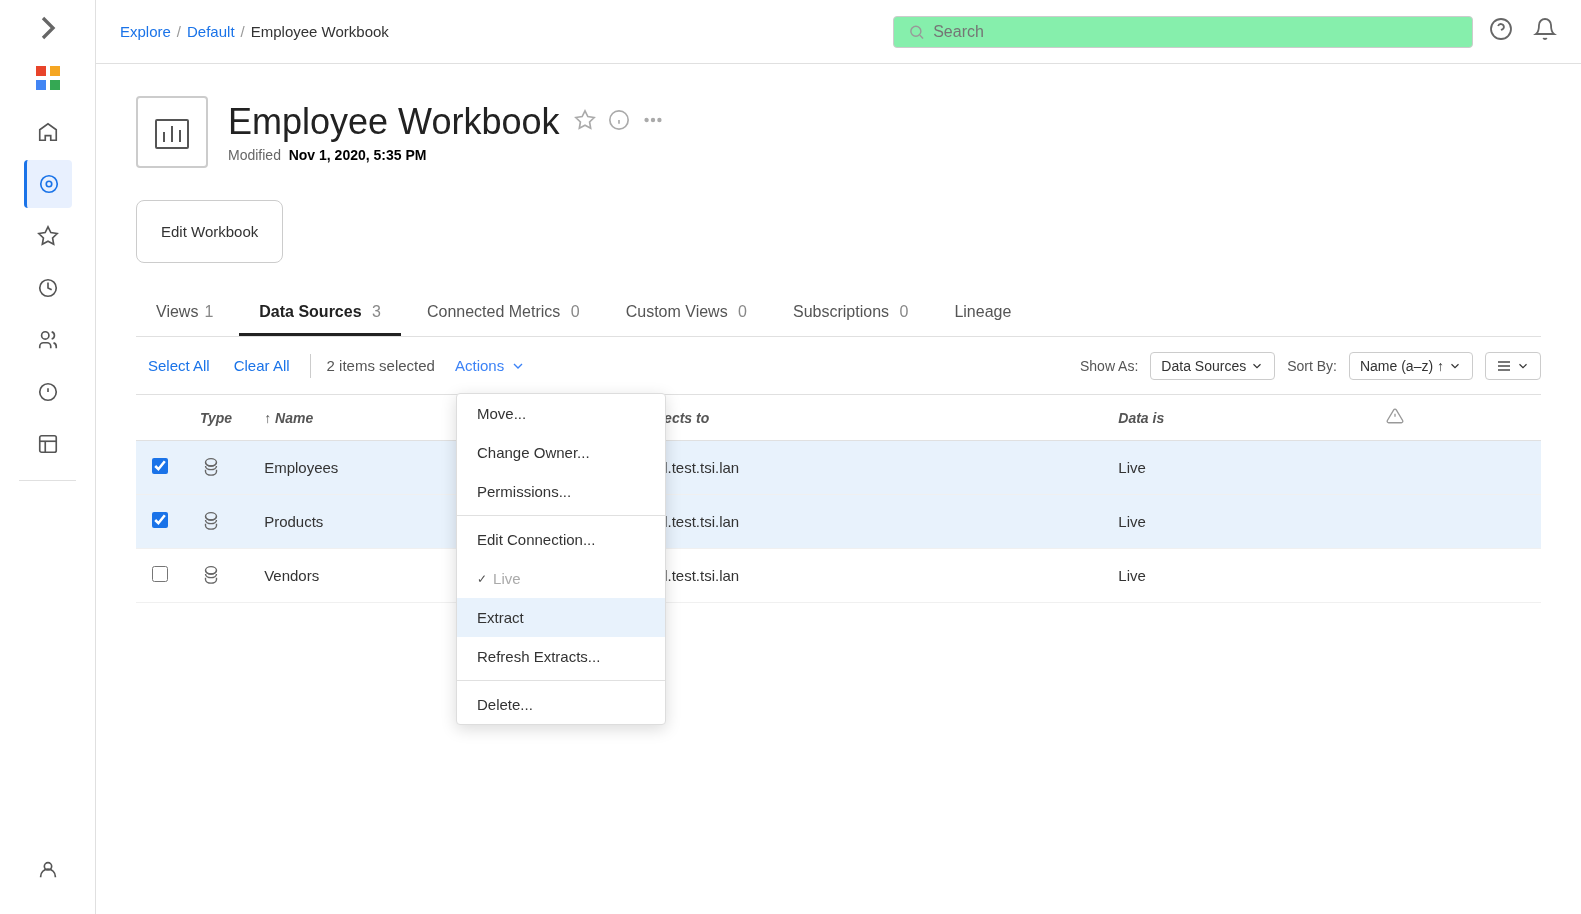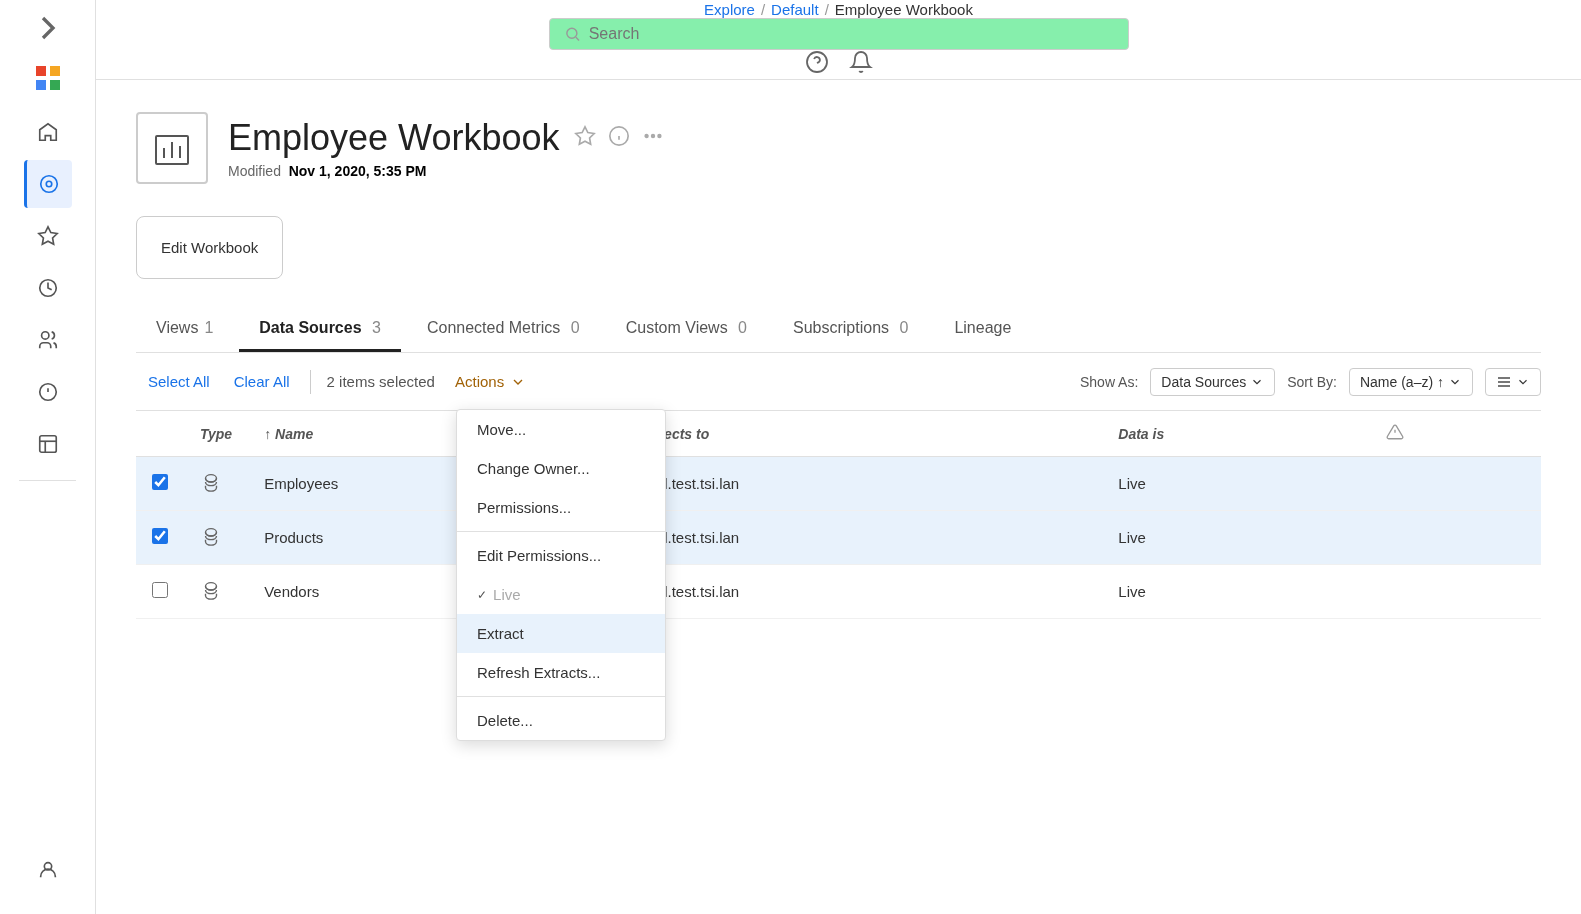--- a/index.html
+++ b/index.html
@@ -40,27 +40,27 @@
     
     .main-content {
       flex: 1;
       display: flex;
       flex-direction: column;
       overflow: hidden;
     }
 
     
     .topbar {
-      height: 80px;
+      height: 64px;
       border-bottom: 1px solid #e0e0e0;
       display: flex;
       align-items: center;
       padding: 0 24px;
+      gap: 16px;
       flex-shrink: 0;
-      flex-direction: column;
     }
     .breadcrumb {
       display: flex; align-items: center; gap: 6px; font-size: 15px; flex: 1;
     }
     .breadcrumb-link { color: #1a73e8; cursor: pointer; text-decoration: none; }
     .breadcrumb-sep { color: #999; }
     .breadcrumb-current { color: #333; }
     .search-box {
       display: flex; align-items: center;
       border: 1px solid #ccc; border-radius: 4px;
@@ -119,21 +119,21 @@
       position: relative;
     }
     .toolbar-left { display: flex; align-items: center; gap: 0; }
     .toolbar-btn {
       font-size: 15px; color: #1a73e8; cursor: pointer; padding: 6px 12px; background: none; border: none;
     }
     .toolbar-divider-v { width: 1px; height: 24px; background: #ccc; margin: 0 8px; }
     .toolbar-selected { font-size: 15px; color: #555; padding: 0 8px; }
     .actions-btn {
       display: flex; align-items: center; gap: 6px;
-      background: none; border: none; font-size: 15px; color: #a16207; cursor: pointer; padding: 6px 12px;
+      background: none; border: none; font-size: 15px; color: #3b82f6; cursor: pointer; padding: 6px 12px;
     }
     .toolbar-right { margin-left: auto; display: flex; align-items: center; gap: 12px; }
     .show-as-label, .sort-by-label { font-size: 14px; color: #555; }
     .dropdown-btn {
       display: flex; align-items: center; gap: 4px;
       border: 1px solid #ccc; border-radius: 4px; padding: 5px 10px;
       background: #fff; font-size: 14px; cursor: pointer; color: #333;
     }
     .view-toggle-btn {
       display: flex; align-items: center;
@@ -385,21 +385,21 @@
               <polyline points="6 9 12 15 18 9"></polyline>
             </svg>
         </button>
       </div>
 
       <div class="dropdown-menu">
         <div class="dropdown-menu-item">Move...</div>
         <div class="dropdown-menu-item">Change Owner...</div>
         <div class="dropdown-menu-item">Permissions...</div>
         <div class="dropdown-divider"></div>
-        <div class="dropdown-menu-item">Edit Permissions...</div>
+        <div class="dropdown-menu-item">Edit Connection...</div>
         <div class="dropdown-menu-item disabled">
           <span class="check-icon">✓</span> Live
         </div>
         <div class="dropdown-menu-item highlighted">Extract</div>
         <div class="dropdown-menu-item">Refresh Extracts...</div>
         <div class="dropdown-divider"></div>
         <div class="dropdown-menu-item">Delete...</div>
       </div>
     </div>
 

